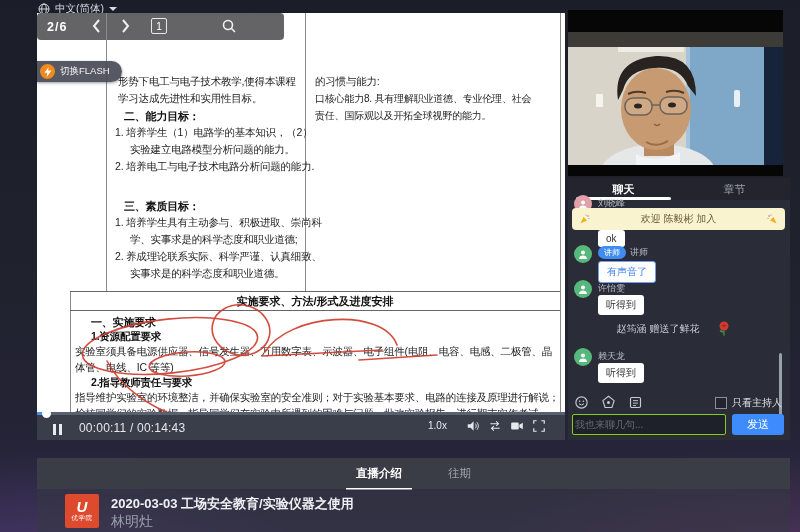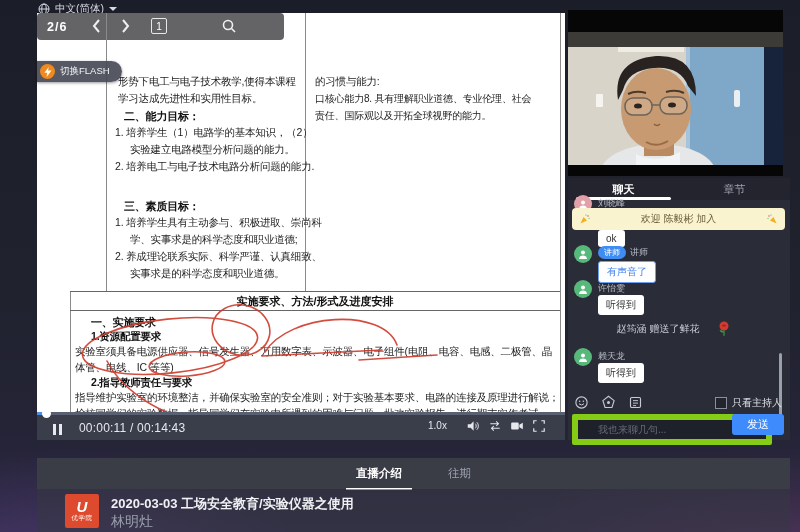--- a/index.html
+++ b/index.html
@@ -57,22 +57,22 @@
   #banner{position:absolute;left:4px;right:5px;top:30px;height:22px;background:#faf3cf;border-radius:4px;
     display:flex;align-items:center;justify-content:space-between;padding:0 7px;box-sizing:border-box;}
   #banner .btxt{font-size:10px;color:#6b5d3a;}
   #gift{position:absolute;left:0;top:142px;width:214px;display:flex;align-items:center;justify-content:center;gap:16px;
     font-size:10px;color:#c8cbd4;}
   #scrollbar{position:absolute;right:8px;top:175px;width:3px;height:80px;background:#9aa0aa;border-radius:2px;}
   #chattools{position:absolute;left:0;top:217px;width:222px;height:16px;}
   .tool{position:absolute;top:0;width:15px;height:15px;color:#c6cad3;}
   #onlyhost{position:absolute;right:8px;top:1px;display:flex;align-items:center;gap:5px;font-size:10px;color:#dfe1e8;}
   #cbx{width:10px;height:10px;border:1px solid #8a8f9a;background:#23242d;}
-  #chatinput{position:absolute;left:4px;top:236px;width:148px;height:19px;background:#1e202a;border:6px solid #84cc16;
-    border-radius:2px;color:#bbb;font-size:10px;padding:0 20px;}
+  #chatinput{position:absolute;left:4px;top:236px;width:148px;height:19px;background:#1e202a;border:1px solid #84cc16;
+    border-radius:2px;color:#bbb;font-size:10px;padding:0 2px;}
   #chatinput::placeholder{color:#666c78;}
   #sendbtn{position:absolute;right:6px;top:236px;width:52px;height:21px;background:#3d8bfd;border:none;border-radius:3px;
     color:#fff;font-size:11px;}
   
   #btabs{left:37px;top:458px;width:753px;height:31px;background:#3a3c46;display:flex;align-items:center;justify-content:center;gap:42px;}
   .btab{position:relative;font-size:11.5px;padding:6px 2px;}
   .btab.active{color:#fff;font-weight:bold;}
   .btab.idle{color:#9aa0ad;}
   .btab .ul2{position:absolute;left:-8px;right:-8px;bottom:-3px;height:2px;background:#fff;}
   #blist{left:37px;top:489px;width:753px;height:43px;background:rgba(54,56,68,.55);}

